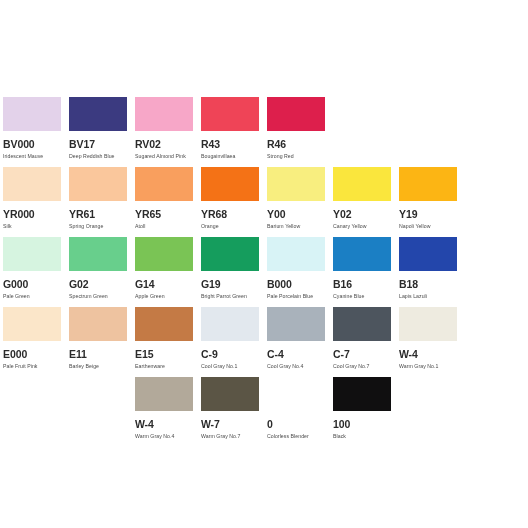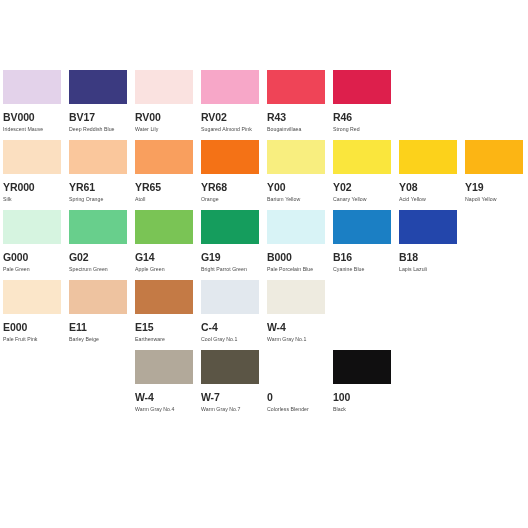--- a/index.html
+++ b/index.html
@@ -11,21 +11,21 @@
     overflow: hidden;
   }
   #swatch-sheet {
     position: relative;
     width: 528px;
     height: 528px;
     background: #ffffff;
   }
   .grid {
     position: absolute;
-    left: 0; top: 70px;
+    left: 0; top: 97px;
     width: 424px;
   }
   .row {
     display: flex;
     width: 528px;
     height: 70px;
     padding: 0 3px;
   }
   .cell {
     width: 66px;
@@ -76,25 +76,20 @@
           <div class="swatch" style="background: rgb(227, 210, 234);"></div>
           <span class="code">BV000</span>
           <span class="name">Iridescent Mauve</span>
         </div>
         <div class="cell">
           <div class="swatch" style="background: rgb(59, 58, 128);"></div>
           <span class="code">BV17</span>
           <span class="name">Deep Reddish Blue</span>
         </div>
         <div class="cell">
-          <div class="swatch" style="background: rgb(250, 226, 224);"></div>
-          <span class="code">RV00</span>
-          <span class="name">Water Lily</span>
-        </div>
-        <div class="cell">
           <div class="swatch" style="background: rgb(247, 167, 200);"></div>
           <span class="code">RV02</span>
           <span class="name">Sugared Almond Pink</span>
         </div>
         <div class="cell">
           <div class="swatch" style="background: rgb(239, 68, 87);"></div>
           <span class="code">R43</span>
           <span class="name">Bougainvillaea</span>
         </div>
         <div class="cell">
@@ -128,25 +123,20 @@
           <div class="swatch" style="background: rgb(248, 238, 127);"></div>
           <span class="code">Y00</span>
           <span class="name">Barium Yellow</span>
         </div>
         <div class="cell">
           <div class="swatch" style="background: rgb(250, 230, 61);"></div>
           <span class="code">Y02</span>
           <span class="name">Canary Yellow</span>
         </div>
         <div class="cell">
-          <div class="swatch" style="background: rgb(252, 210, 27);"></div>
-          <span class="code">Y08</span>
-          <span class="name">Acid Yellow</span>
-        </div>
-        <div class="cell">
           <div class="swatch" style="background: rgb(252, 181, 20);"></div>
           <span class="code">Y19</span>
           <span class="name">Napoli Yellow</span>
         </div>
       </div>
       <div class="row">
         <div class="cell">
           <div class="swatch" style="background: rgb(214, 244, 224);"></div>
           <span class="code">G000</span>
           <span class="name">Pale Green</span>
@@ -193,22 +183,32 @@
           <span class="code">E11</span>
           <span class="name">Barley Beige</span>
         </div>
         <div class="cell">
           <div class="swatch" style="background: rgb(196, 122, 69);"></div>
           <span class="code">E15</span>
           <span class="name">Earthenware</span>
         </div>
         <div class="cell">
           <div class="swatch" style="background: rgb(226, 232, 238);"></div>
+          <span class="code">C-9</span>
+          <span class="name">Cool Gray No.1</span>
+        </div>
+        <div class="cell">
+          <div class="swatch" style="background: rgb(169, 178, 187);"></div>
           <span class="code">C-4</span>
-          <span class="name">Cool Gray No.1</span>
+          <span class="name">Cool Gray No.4</span>
+        </div>
+        <div class="cell">
+          <div class="swatch" style="background: rgb(77, 85, 94);"></div>
+          <span class="code">C-7</span>
+          <span class="name">Cool Gray No.7</span>
         </div>
         <div class="cell">
           <div class="swatch" style="background: rgb(238, 235, 224);"></div>
           <span class="code">W-4</span>
           <span class="name">Warm Gray No.1</span>
         </div>
       </div>
       <div class="row">
         <div class="cell empty">
           <div class="swatch blank"></div>

